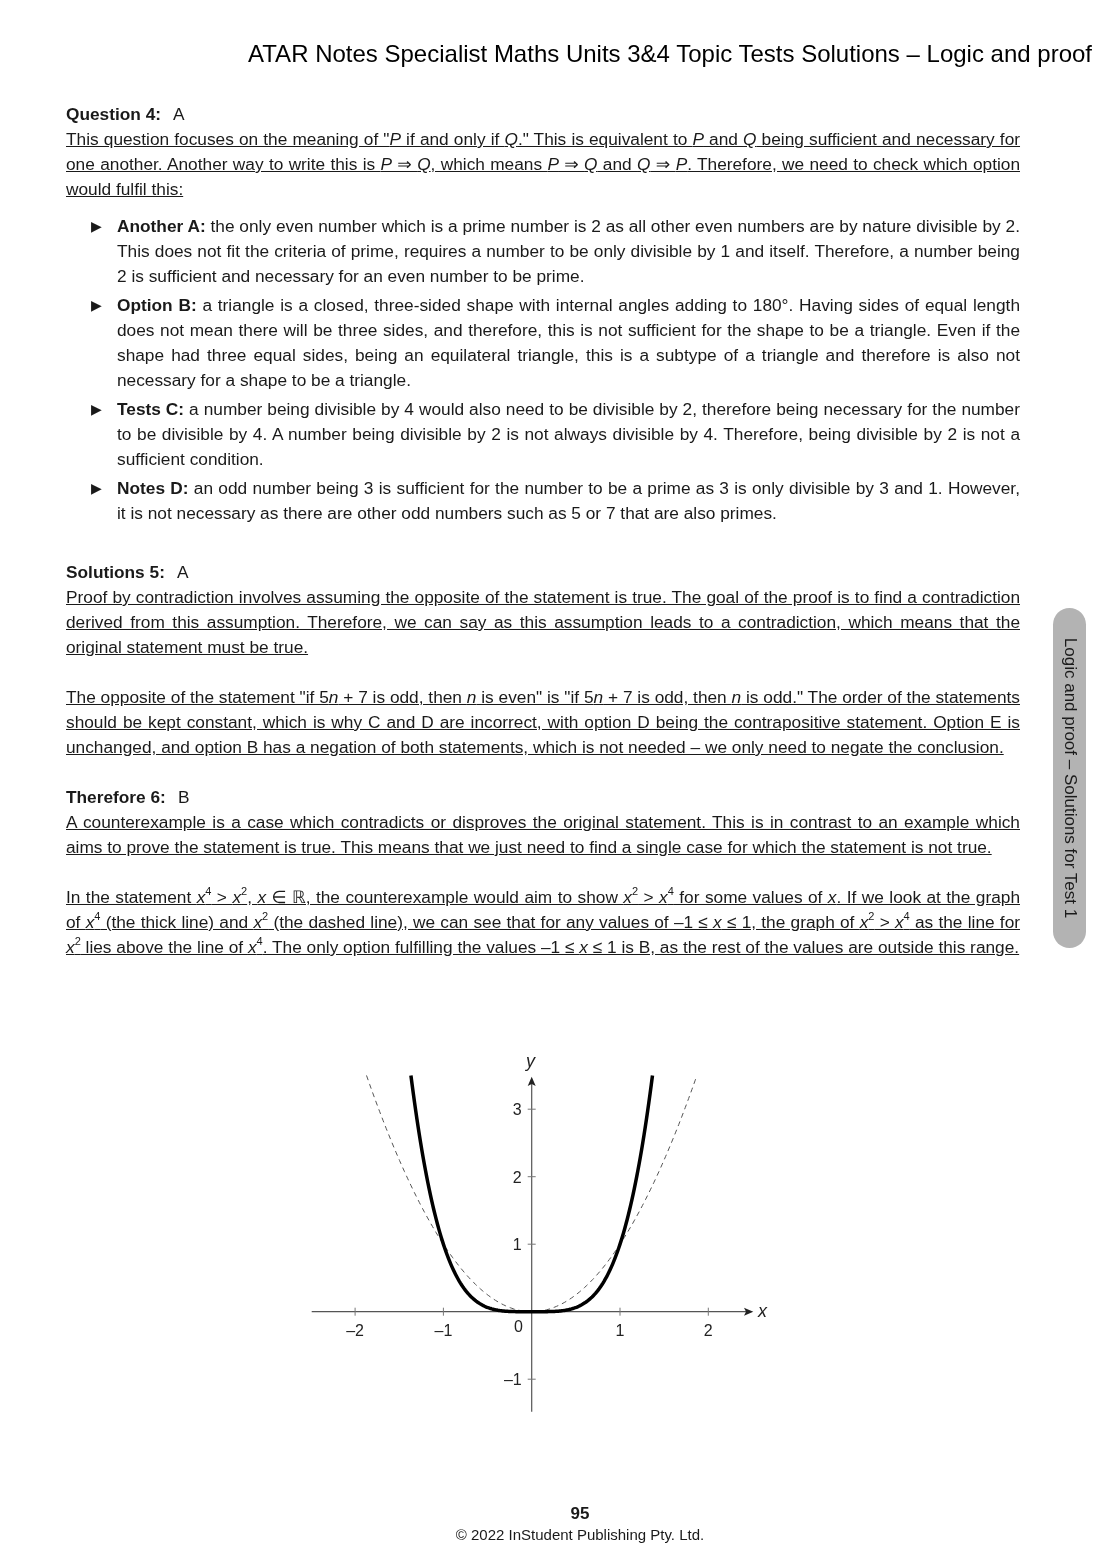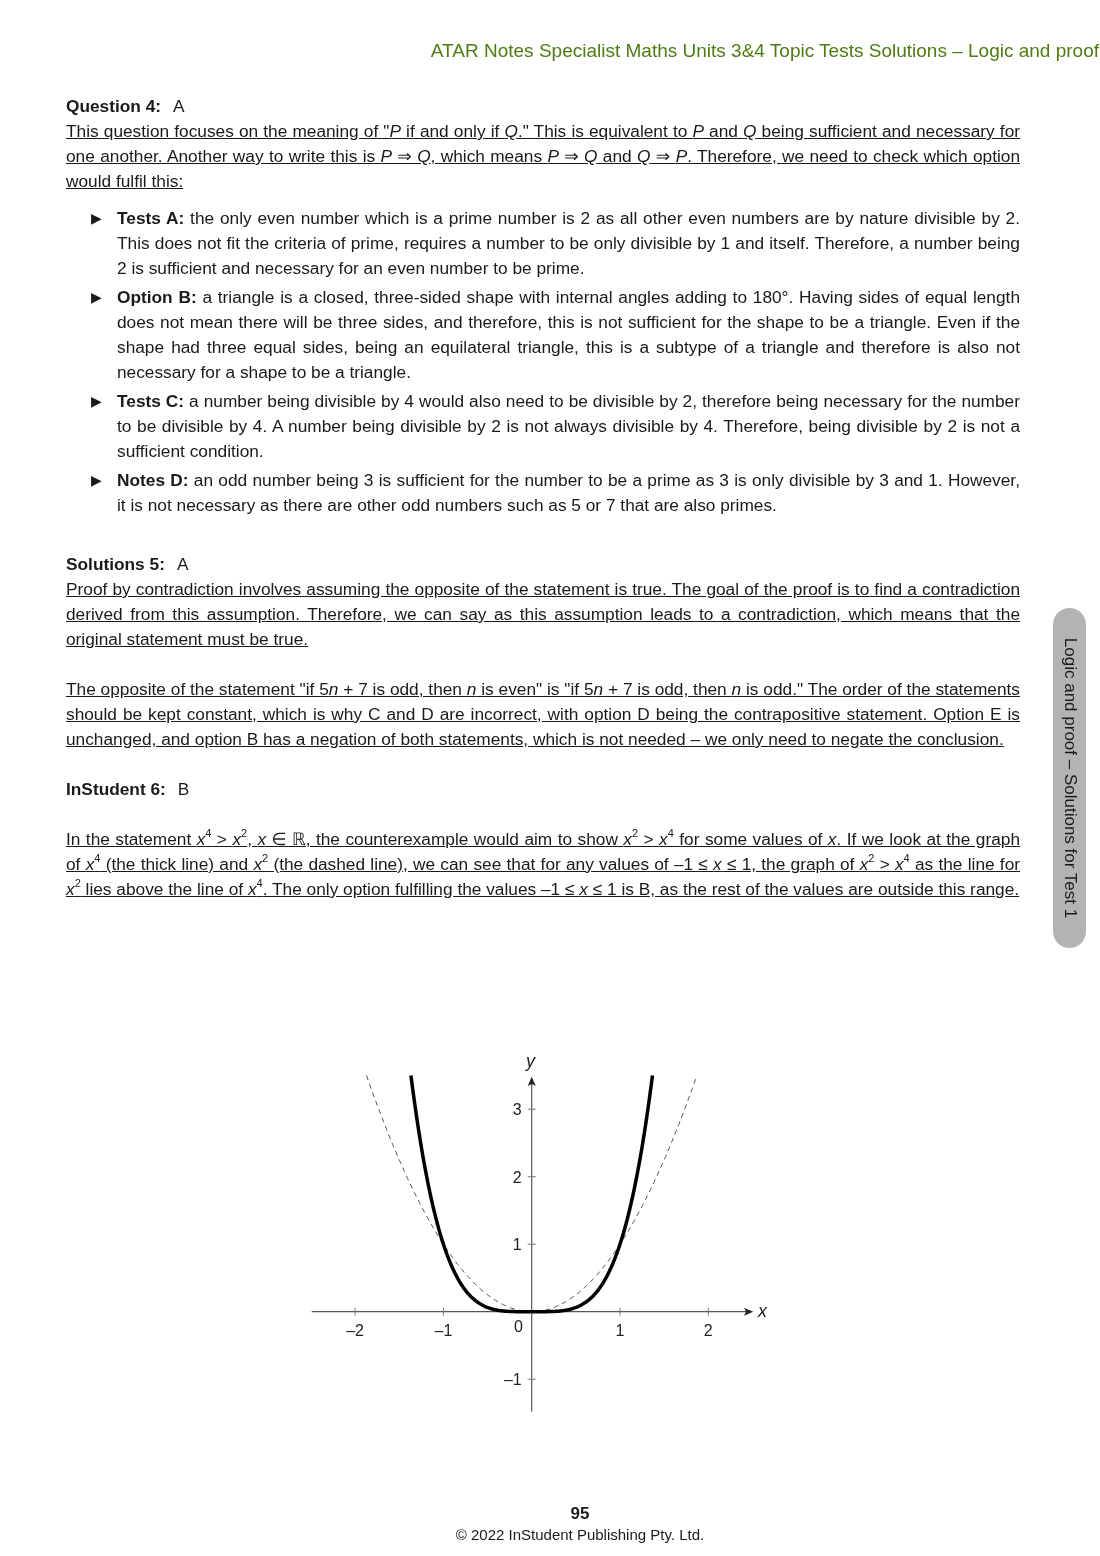--- a/index.html
+++ b/index.html
@@ -1,19 +1,19 @@
 <!DOCTYPE html>
 <html><head>
 <meta charset="utf-8">
 <style>
   html, body { margin: 0; padding: 0; background: #ffffff; }
   body { width: 1100px; height: 1556px; position: relative; overflow: hidden;
          font-family: "Liberation Sans", sans-serif; color: #1a1a1a; }
-  .page-header { position: absolute; top: 40px; right: 1px; font-size: 19px; color: #4d7c0f; white-space: nowrap; }
-  .content { position: absolute; left: 66px; top: 94px; width: 954px; font-size: 17.3px; line-height: 25px; }
+  .page-header { position: absolute; top: 40px; right: 8px; font-size: 24px; color: #000000; white-space: nowrap; }
+  .content { position: absolute; left: 66px; top: 102px; width: 954px; font-size: 17.3px; line-height: 25px; }
   .q-head { font-weight: bold; margin: 0; }
   .q-head .ans { font-weight: normal; margin-left: 12px; }
   p { margin: 0; text-align: justify; text-decoration: underline; }
   .gap { height: 25px; }
   ul.opts { list-style: none; margin: 12px 0 0 0; padding: 0 0 0 51px; }
   ul.opts li { position: relative; text-align: justify; margin-bottom: 4px; }
   ul.opts li .bullet { position: absolute; left: -26px; top: 0; font-size: 14px; }
   ul.opts li b { font-weight: bold; }
   i, .it { font-style: italic; }
   sup { font-size: 11px; line-height: 0; position: relative; top: -1px; vertical-align: super; }
@@ -35,21 +35,21 @@
 </div>
 
 <div class="content">
 
   <section>
     <div class="q-head">
       <span>Question 4:</span><span class="ans">A</span>
     </div>
     <p><span>This question focuses on the meaning of "</span><i>P</i><span> if and only if </span><i>Q</i><span>." This is equivalent to </span><i>P</i><span> and </span><i>Q</i><span> being sufficient and necessary for one another.  Another way to write this is </span><i>P</i><span> ⇒ </span><i>Q</i><span>, which means </span><i>P</i><span> ⇒ </span><i>Q</i><span> and </span><i>Q</i><span> ⇒ </span><i>P</i><span>.  Therefore, we need to check which option would fulfil this:</span></p>
     <ul class="opts">
-      <li><span class="bullet">▶</span><b>Tests A:</b> <span>the only even number which is a prime number is 2 as all other even numbers are by nature divisible by 2.  This does not fit the criteria of prime, requires a number to be only divisible by 1 and itself.  Therefore, a number being 2 is sufficient and necessary for an even number to be prime.</span></li>
+      <li><span class="bullet">▶</span><b>Another A:</b> <span>the only even number which is a prime number is 2 as all other even numbers are by nature divisible by 2.  This does not fit the criteria of prime, requires a number to be only divisible by 1 and itself.  Therefore, a number being 2 is sufficient and necessary for an even number to be prime.</span></li>
       <li><span class="bullet">▶</span><b>Option B:</b> <span>a triangle is a closed, three-sided shape with internal angles adding to 180°.  Having sides of equal length does not mean there will be three sides, and therefore, this is not sufficient for the shape to be a triangle. Even if the shape had three equal sides, being an equilateral triangle, this is a subtype of a triangle and therefore is also not necessary for a shape to be a triangle.</span></li>
       <li><span class="bullet">▶</span><b>Tests C:</b> <span>a number being divisible by 4 would also need to be divisible by 2, therefore being necessary for the number to be divisible by 4.  A number being divisible by 2 is not always divisible by 4.  Therefore, being divisible by 2 is not a sufficient condition.</span></li>
       <li><span class="bullet">▶</span><b>Notes D:</b> <span>an odd number being 3 is sufficient for the number to be a prime as 3 is only divisible by 3 and 1. However, it is not necessary as there are other odd numbers such as 5 or 7 that are also primes.</span></li>
     </ul>
   </section>
 
   <div class="gap" style="height:30px"></div>
 
   <section>
     <div class="q-head">
@@ -57,22 +57,23 @@
     </div>
     <p>Proof by contradiction involves assuming the opposite of the statement is true.  The goal of the proof is to find a contradiction derived from this assumption.  Therefore, we can say as this assumption leads to a contradiction, which means that the original statement must be true.</p>
     <div class="gap"></div>
     <p><span>The opposite of the statement "if 5</span><i>n</i><span> + 7 is odd, then </span><i>n</i><span> is even" is "if 5</span><i>n</i><span> + 7 is odd, then </span><i>n</i><span> is odd." The order of the statements should be kept constant, which is why C and D are incorrect, with option D being the contrapositive statement. Option E is unchanged, and option B has a negation of both statements, which is not needed – we only need to negate the conclusion.</span></p>
   </section>
 
   <div class="gap"></div>
 
   <section>
     <div class="q-head">
-      <span>InStudent 6:</span><span class="ans">B</span>
+      <span>Therefore 6:</span><span class="ans">B</span>
     </div>
+    <p>A counterexample is a case which contradicts or disproves the original statement. This is in contrast to an example which aims to prove the statement is true.  This means that we just need to find a single case for which the statement is not true.</p>
     <div class="gap"></div>
     <p><span>In the statement </span><i>x</i><sup>4</sup><span>  &gt;  </span><i>x</i><sup>2</sup><span>,  </span><i>x</i><span> ∈ ℝ, the counterexample would aim to show </span><i>x</i><sup>2</sup><span>  &gt;  </span><i>x</i><sup>4</sup><span> for some values of </span><i>x</i><span>.  If we look at the graph of </span><i>x</i><sup>4</sup><span> (the thick line) and </span><i>x</i><sup>2</sup><span> (the dashed line), we can see that for any values of –1 ≤ </span><i>x</i><span> ≤ 1, the graph of </span><i>x</i><sup>2</sup><span> &gt; </span><i>x</i><sup>4</sup><span> as the line for </span><i>x</i><sup>2</sup><span> lies above the line of </span><i>x</i><sup>4</sup><span>. The only option fulfilling the values –1 ≤ </span><i>x</i><span> ≤ 1 is B, as the rest of the values are outside this range.</span></p>
   </section>
 </div>
 
 <svg class="graph" viewBox="0 0 490 380" xmlns="http://www.w3.org/2000/svg">
   <g>
     <line x1="11.7" y1="271.7" x2="450" y2="271.7" stroke="#555" stroke-width="1.2"></line>
     <path d="M453.3 271.7 L444 267.7 L446 271.7 L444 275.7 Z" fill="#222"></path>
     <text class="axis-lbl" x="458" y="277">x</text>

